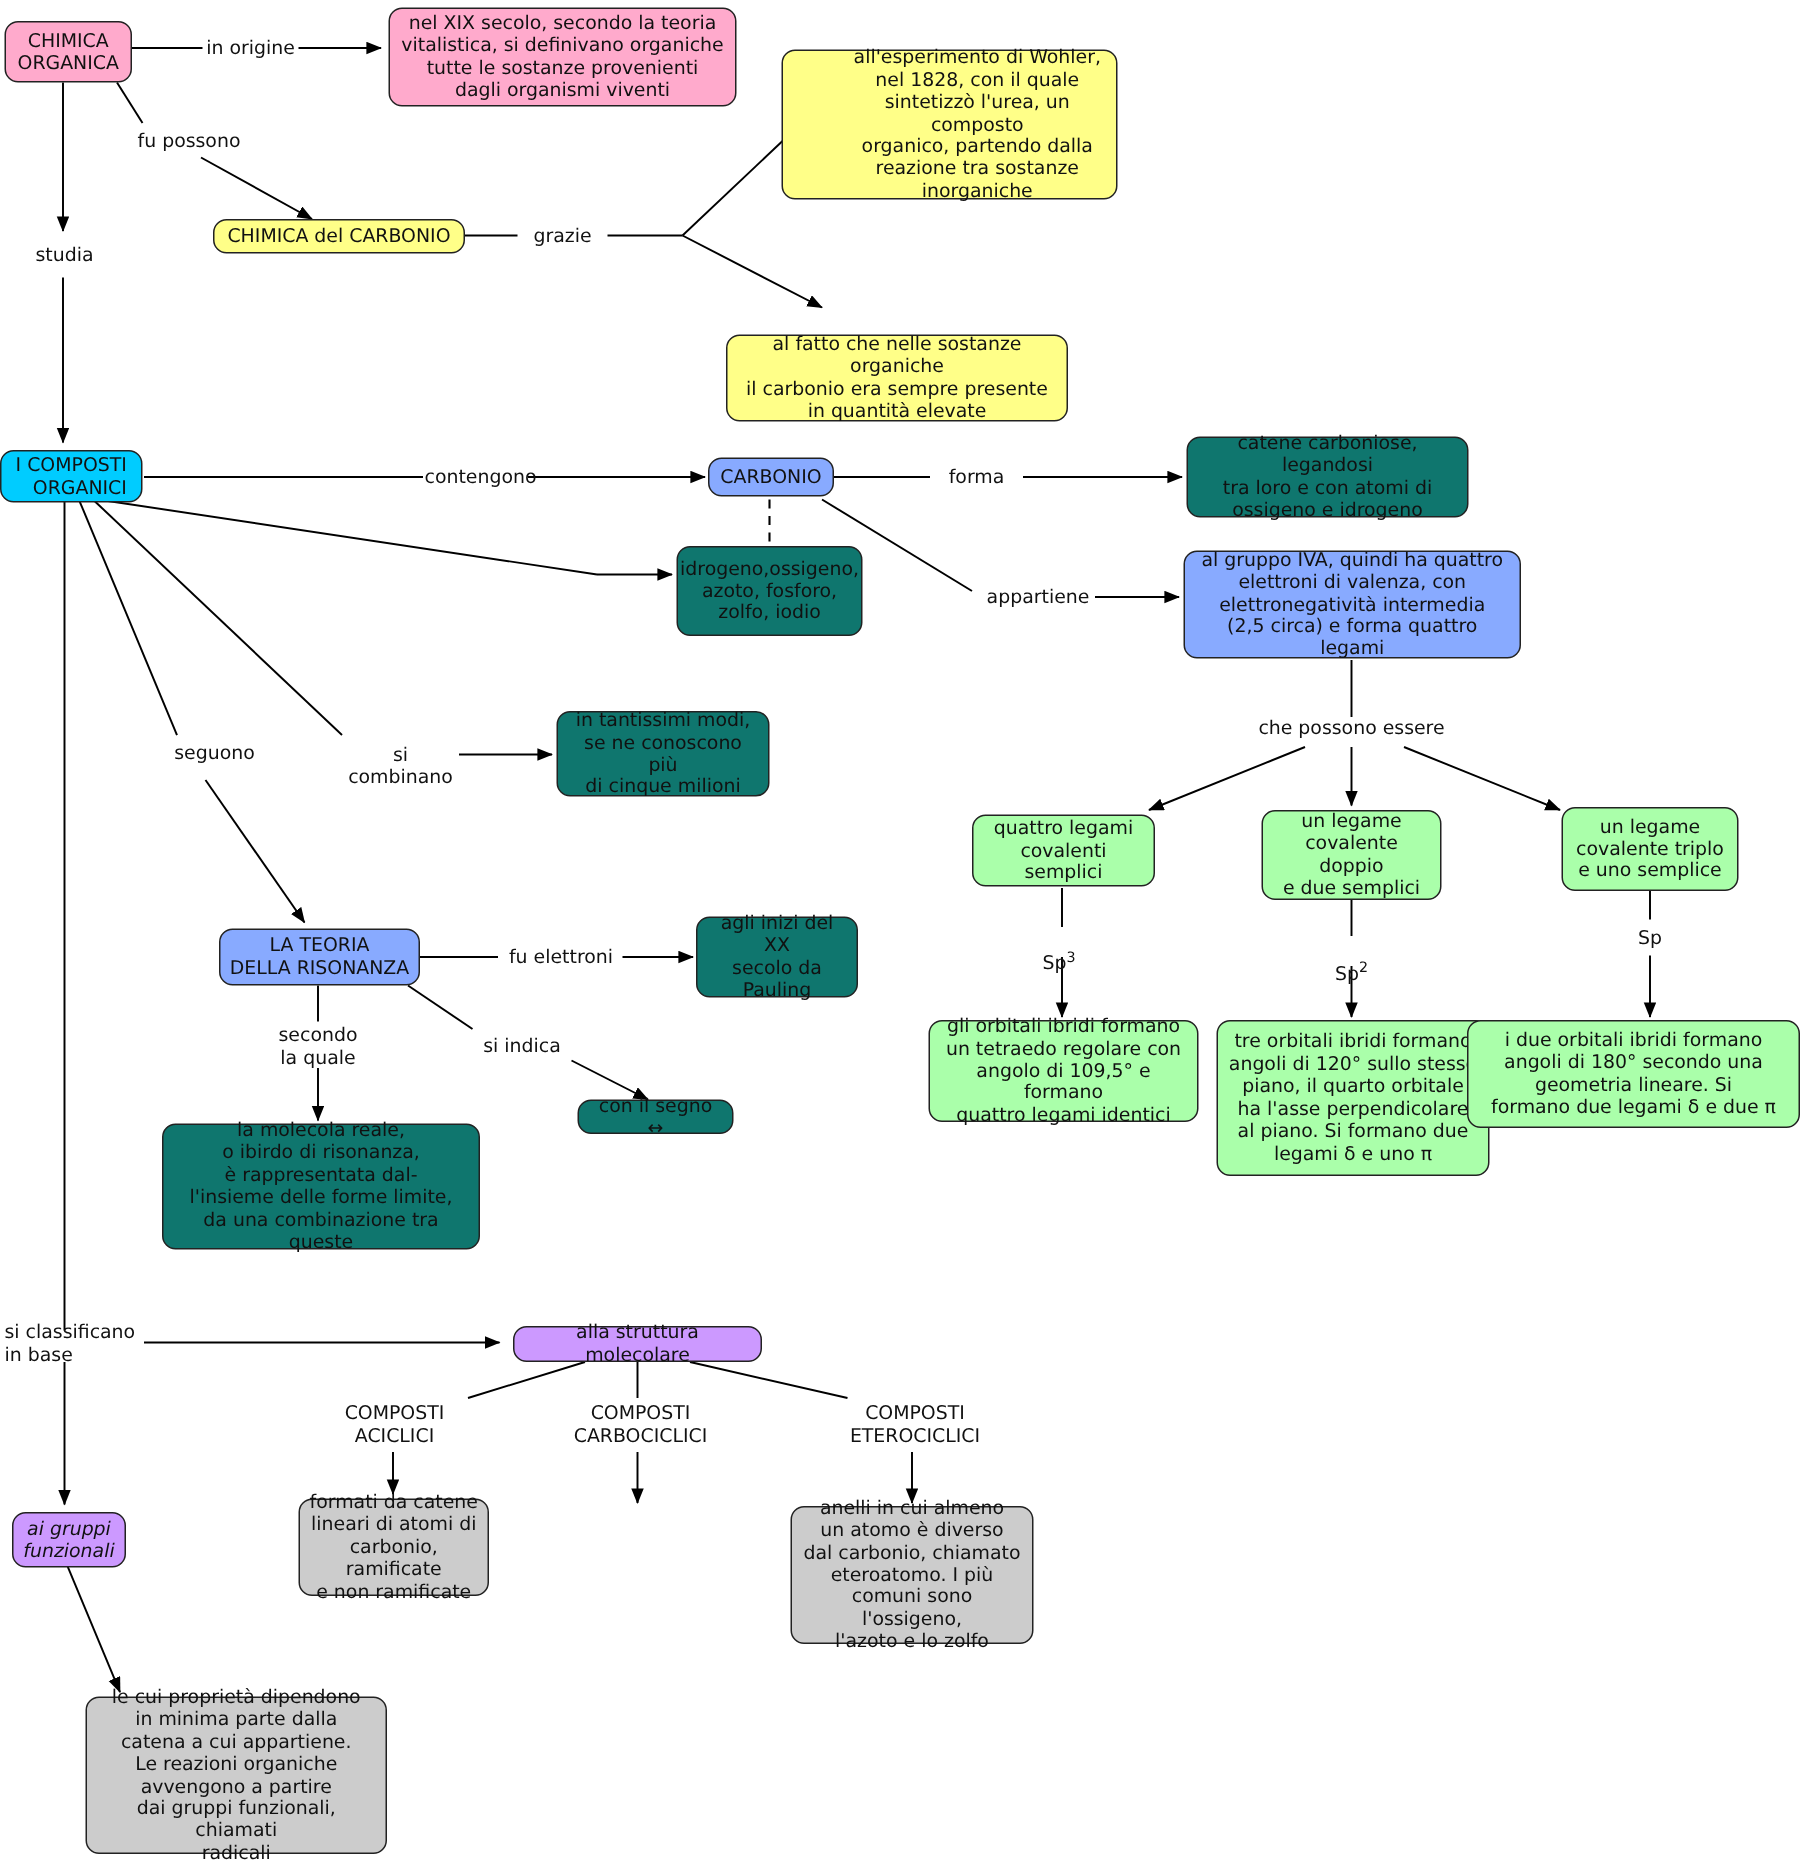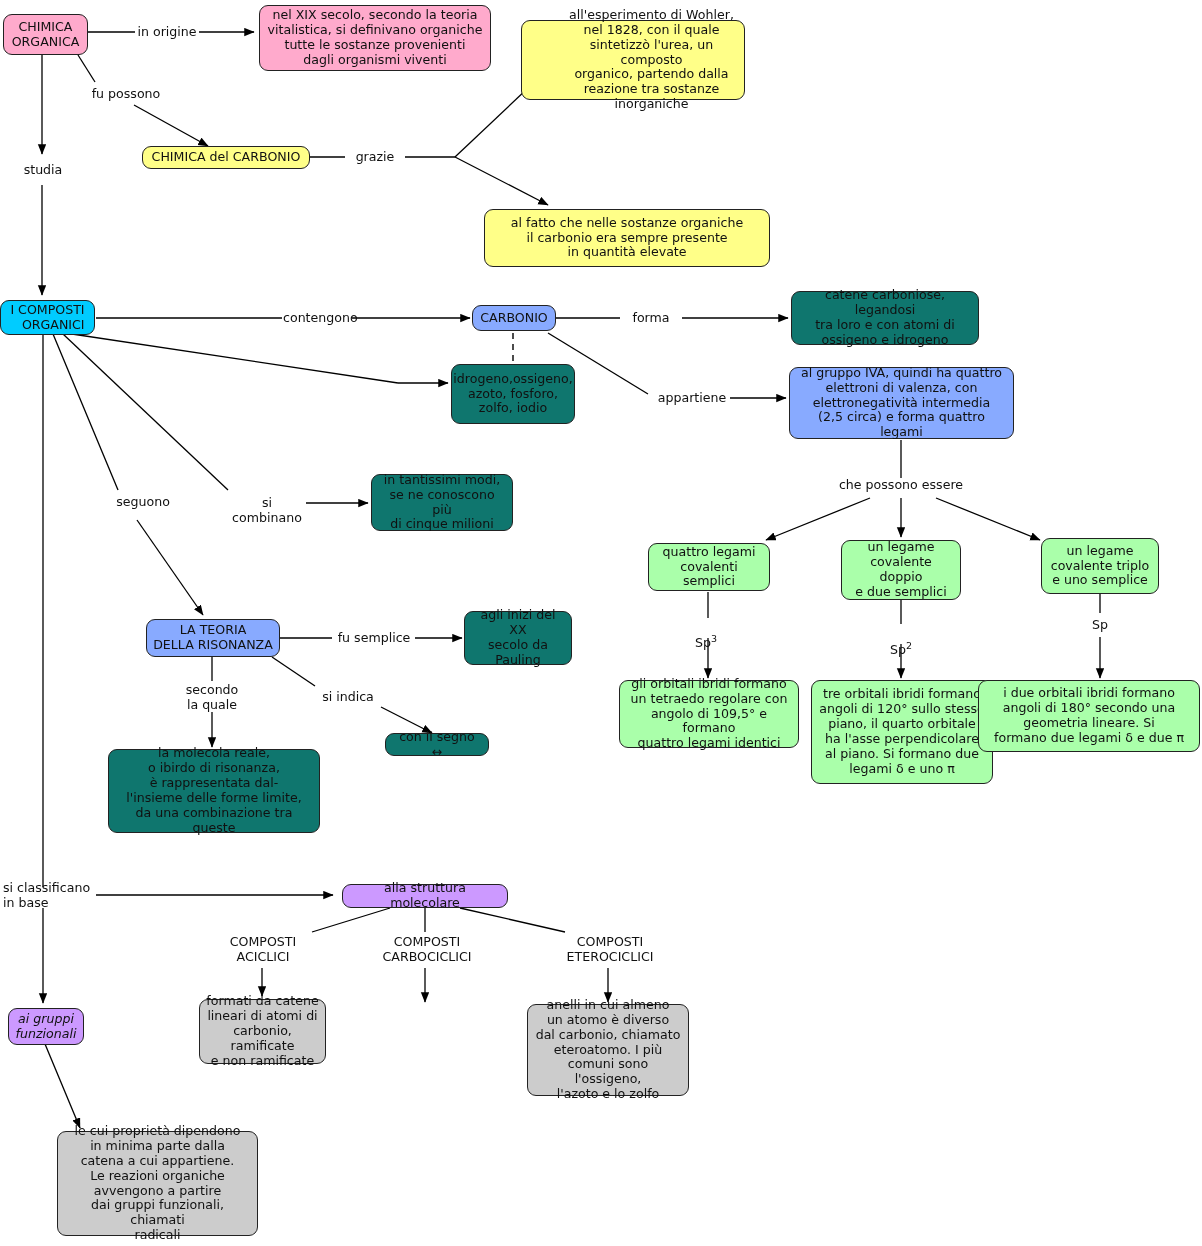--- a/index.html
+++ b/index.html
@@ -127,27 +127,27 @@
   <div class="node pink" style="left:3px;top:14px;width:85px;height:41px;">CHIMICA
 ORGANICA</div>
 
   <div class="node pink" style="left:259px;top:5px;width:232px;height:66px;">nel XIX secolo, secondo la teoria
 vitalistica, si definivano organiche
 tutte le sostanze provenienti
 dagli organismi viventi</div>
 
   <div class="node yellow" style="left:142px;top:146px;width:168px;height:23px;">CHIMICA del CARBONIO</div>
 
-  <div class="node yellow" style="left:521px;top:20px;width:224px;height:80px;padding-left:43px;">all'esperimento di Wohler,
+  <div class="node yellow" style="left:521px;top:33px;width:224px;height:100px;padding-left:43px;">all'esperimento di Wohler,
 nel 1828, con il quale
 sintetizzò l'urea, un composto
 organico, partendo dalla
 reazione tra sostanze inorganiche</div>
 
-  <div class="node yellow" style="left:484px;top:209px;width:286px;height:58px;">al fatto che nelle sostanze organiche
+  <div class="node yellow" style="left:484px;top:223px;width:228px;height:58px;">al fatto che nelle sostanze organiche
 il carbonio era sempre presente
 in quantità elevate</div>
 
   <div class="node deepcyan" style="left:0px;top:300px;width:95px;height:35px;">I COMPOSTI
 ORGANICI</div>
 
   <div class="node blue" style="left:472px;top:305px;width:84px;height:26px;">CARBONIO</div>
 
   <div class="node cyan" style="left:451px;top:364px;width:124px;height:60px;">idrogeno,ossigeno,
 azoto, fosforo,
@@ -258,21 +258,21 @@
   <div class="lbl" style="left:684px;top:618px;width:44px;">
     <span>Sp</span><span class="sup">3</span>
   </div>
 
   <div class="lbl" style="left:879px;top:625px;width:44px;">
     <span>Sp</span><span class="sup">2</span>
   </div>
 
   <div class="lbl" style="left:1084px;top:617px;width:32px;">Sp</div>
 
-  <div class="lbl" style="left:333px;top:630px;width:82px;">fu semplice</div>
+  <div class="lbl" style="left:333px;top:630px;width:82px;">fu elettroni</div>
 
   <div class="lbl" style="left:172px;top:682px;width:80px;">secondo
 la quale</div>
 
   <div class="lbl" style="left:318px;top:689px;width:60px;">si indica</div>
 
   <div class="lbl left" style="left:3px;top:880px;width:96px;">si classificano
 in base</div>
 
   <div class="lbl" style="left:213px;top:934px;width:100px;">COMPOSTI

